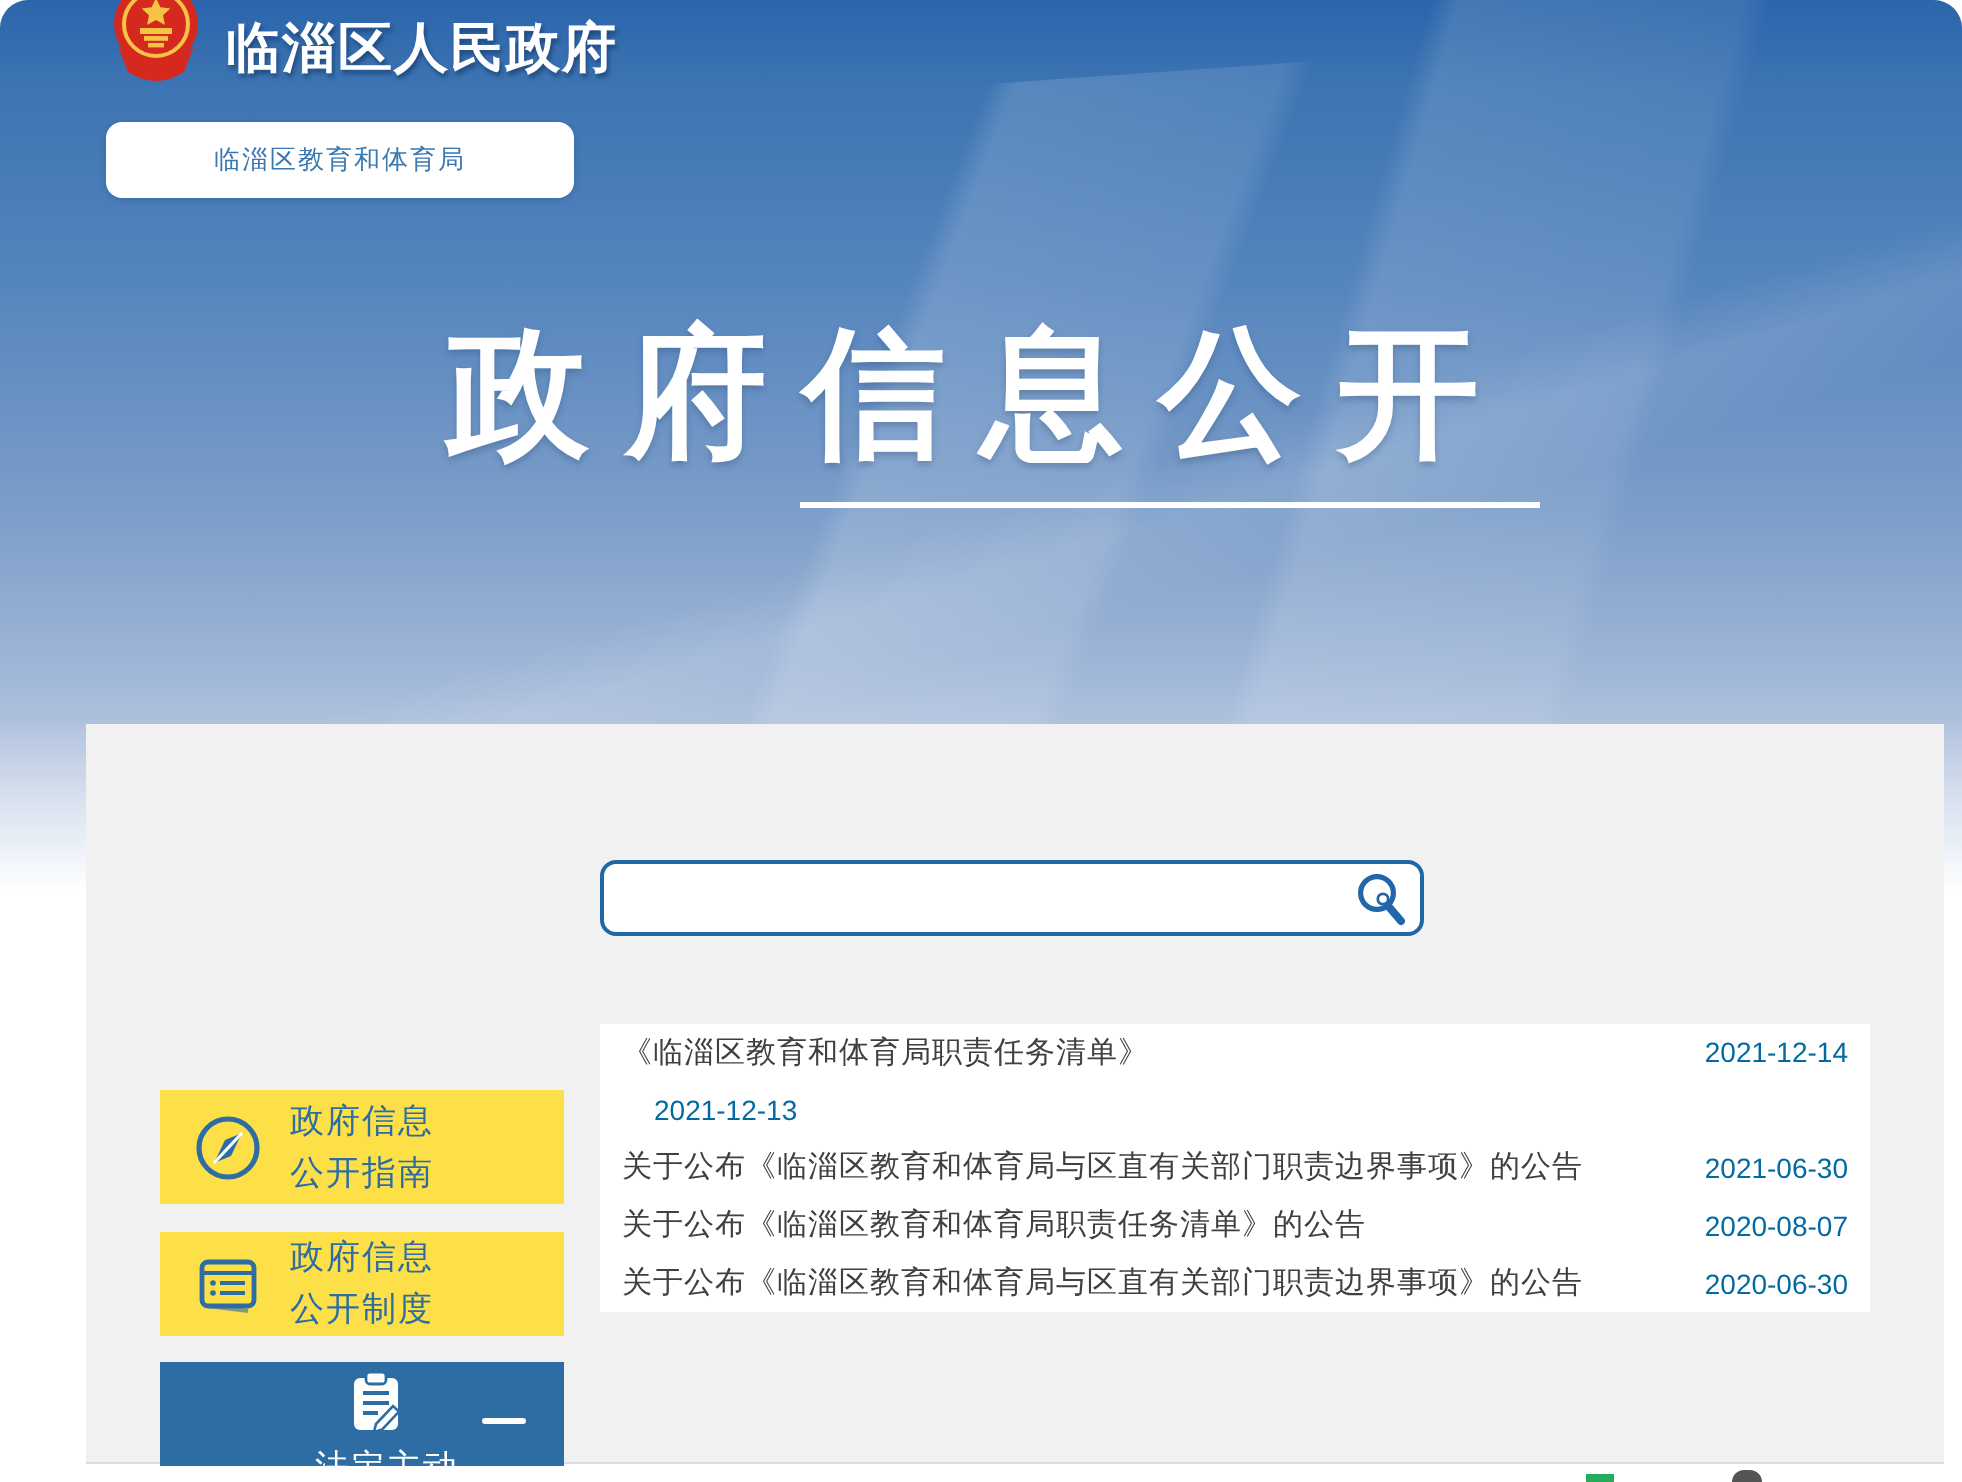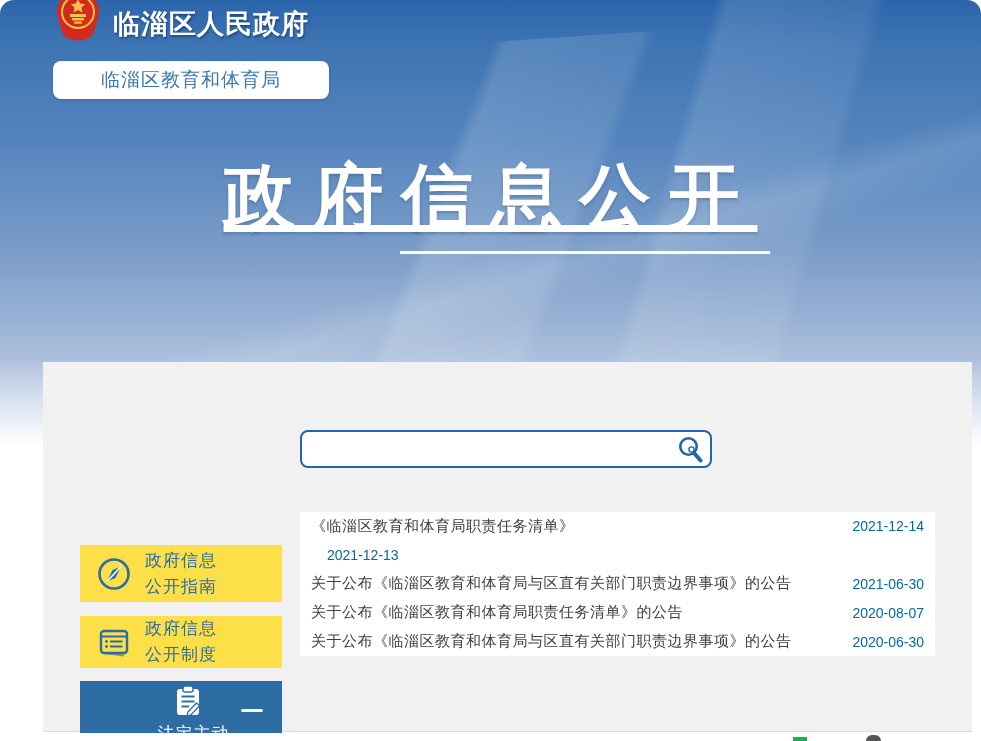--- a/index.html
+++ b/index.html
@@ -30,30 +30,29 @@
     transform:rotate(-7deg);
   }
   .brand{position:absolute;left:55px;top:0;height:46px;text-decoration:none;cursor:pointer;}
   .emblem{position:absolute;left:0;top:-9px;width:46px;height:50px;display:block;}
   .gov-name{
     position:absolute;left:58px;top:6px;white-space:nowrap;
     font-size:27px;font-weight:bold;color:#ffffff;letter-spacing:1px;
     text-shadow:1px 2px 2px rgba(15,45,90,.55);
   }
   .bureau-btn{
-    position:absolute;left:53px;top:61px;width:276px;height:38px;
+    position:absolute;left:53px;top:61px;width:234px;height:38px;
     background:#ffffff;border-radius:8px;cursor:pointer;
-    font-size:19px;color:#3c78b0;text-align:center;line-height:38px;letter-spacing:1px;
+    font-size:13px;color:#3c78b0;text-align:center;line-height:38px;letter-spacing:1px;
     box-shadow:0 1px 3px rgba(20,50,90,.25);
   }
   .hero-title{
     position:absolute;left:0;top:150px;width:981px;margin:0;
     text-align:center;font-size:71px;font-weight:bold;color:#ffffff;letter-spacing:18px;
     text-shadow:0 2px 3px rgba(20,50,90,.25);
-    text-decoration:underline;
   }
   .hero-underline{position:absolute;left:400px;top:251px;width:370px;height:3px;background:#ffffff;}
   
   .fade{
     position:absolute;left:0;top:362px;width:981px;height:84px;
     background:linear-gradient(180deg,#b2c3de 0%,#d8e1ef 45%,#ffffff 100%);
   }
   
   .panel{
     position:absolute;left:43px;top:362px;width:929px;height:369px;

